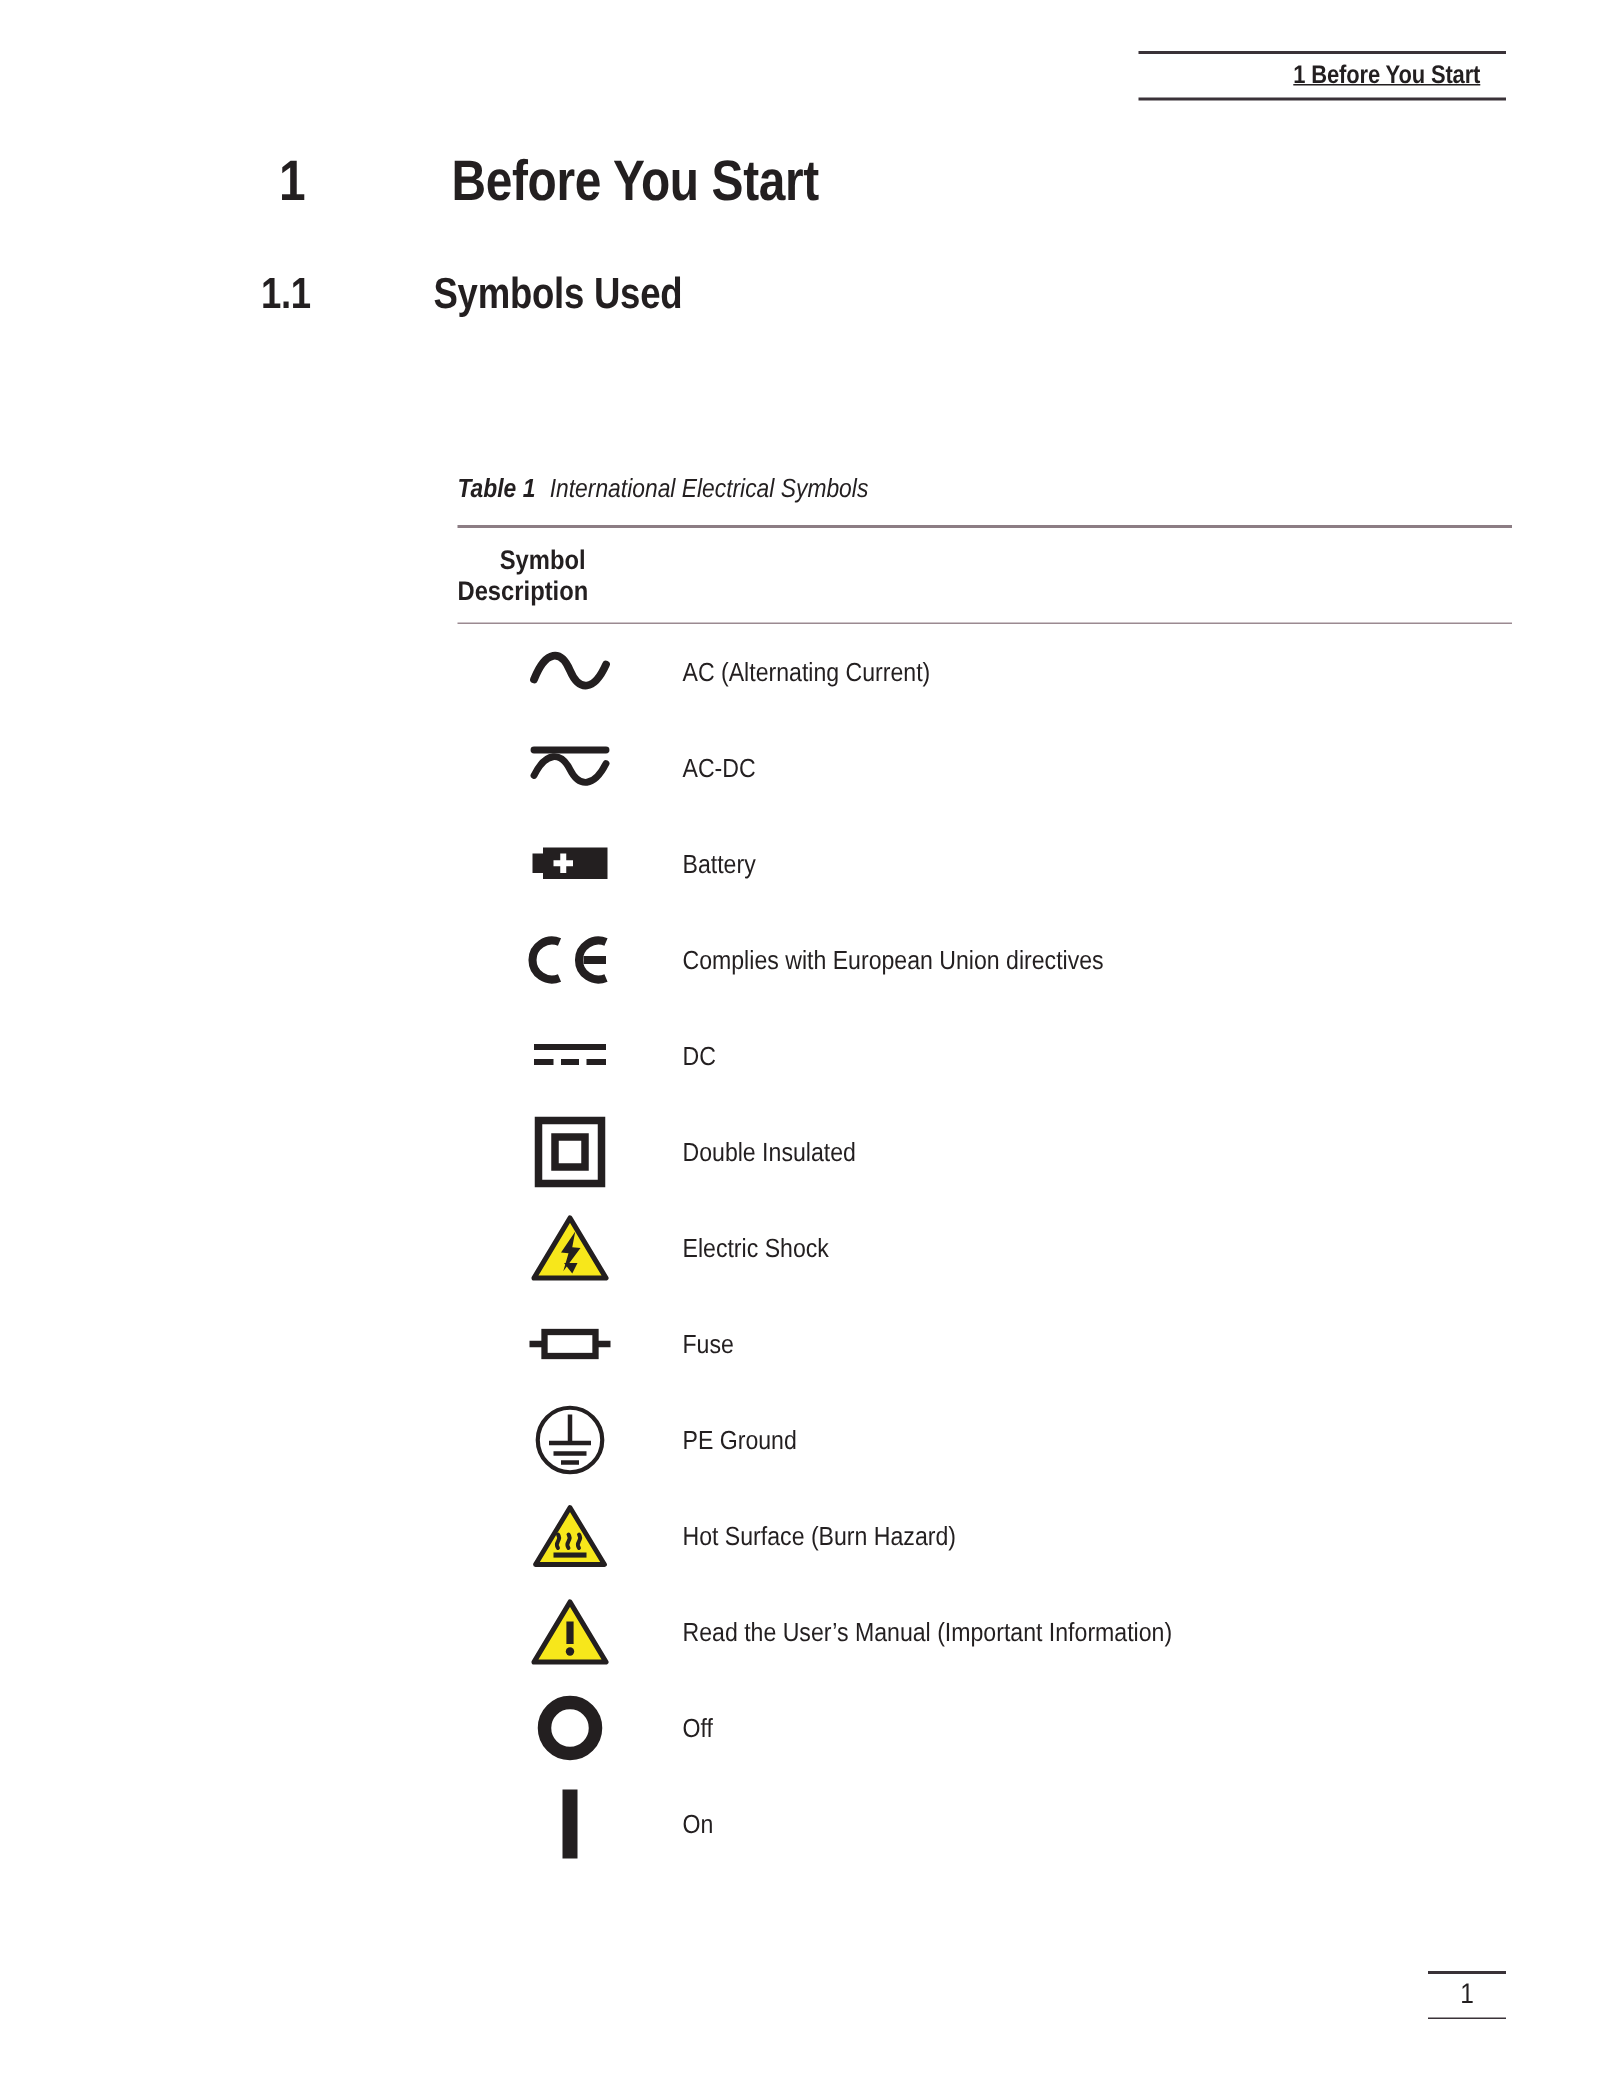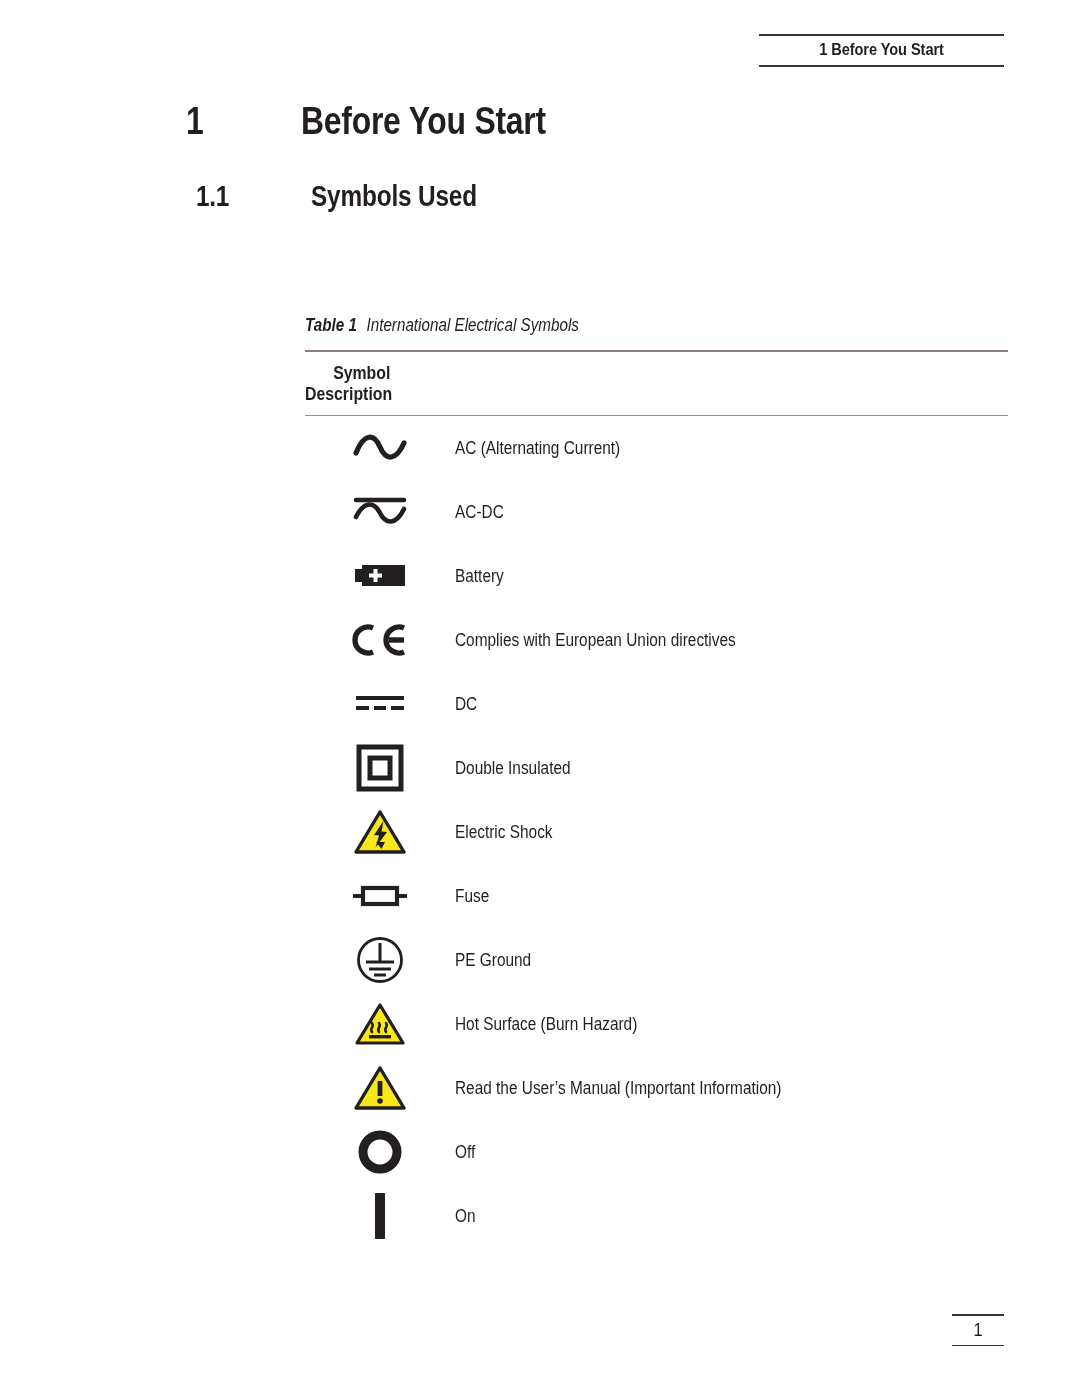--- a/index.html
+++ b/index.html
@@ -16,21 +16,22 @@
     color: #231f20;
     overflow: hidden;
   }
 
   
   .running-header {
     position: absolute;
     top: 34px;
     right: 76px;
     width: 245px;
-    text-align: center;
+    text-align: right;
+    text-decoration: underline;
   }
   .running-header .rule {
     height: 2px;
     background: #3a3238;
     width: 100%;
   }
   .running-header .rule.thin { height: 1.5px; }
   .running-header .hdr-text {
     font-family: "Liberation Sans Narrow", "Liberation Sans", sans-serif;
     font-size: 17px;
@@ -61,21 +62,21 @@
     font-size: 38px;
     font-weight: bold;
     letter-spacing: -0.3px;
     transform: scaleX(0.84);
     transform-origin: left center;
   }
 
   .h2-row {
     position: absolute;
     top: 180px;
-    left: 196px;
+    left: 174px;
     display: flex;
     align-items: baseline;
   }
   .h2-num {
     width: 115px;
     font-size: 29px;
     font-weight: bold;
     letter-spacing: -0.3px;
     transform: scaleX(0.84);
     transform-origin: left center;

